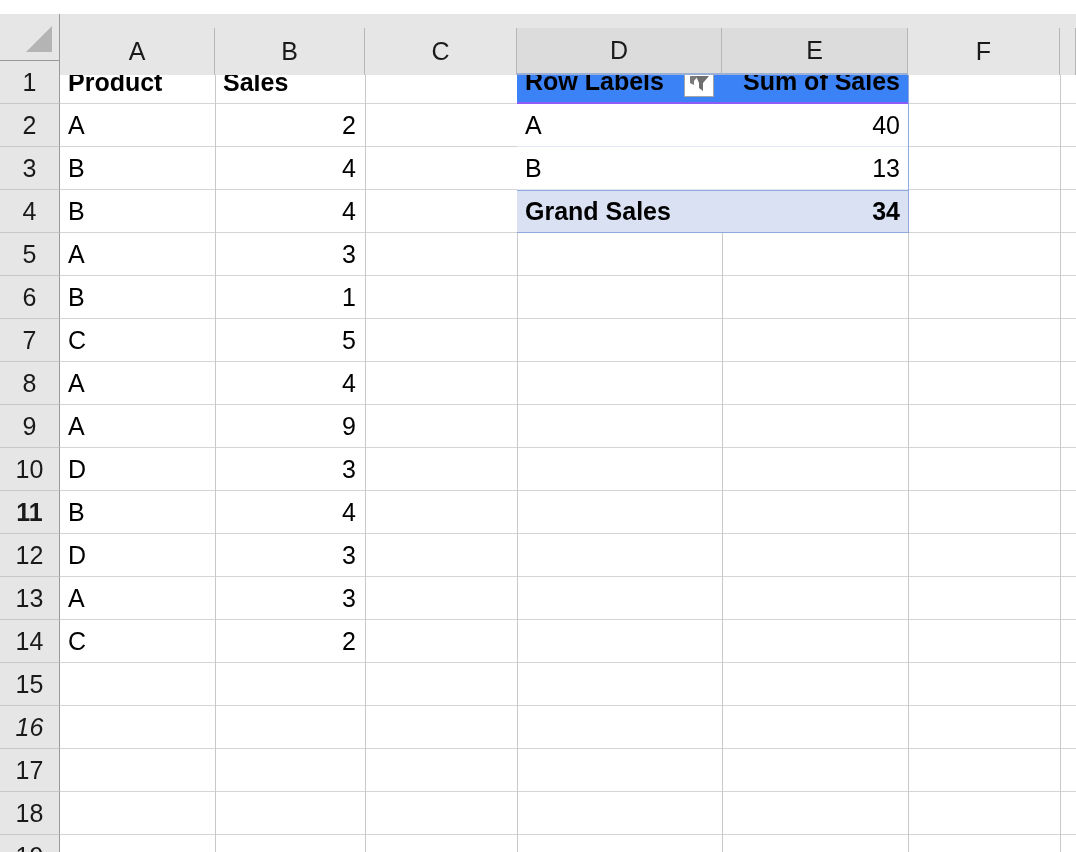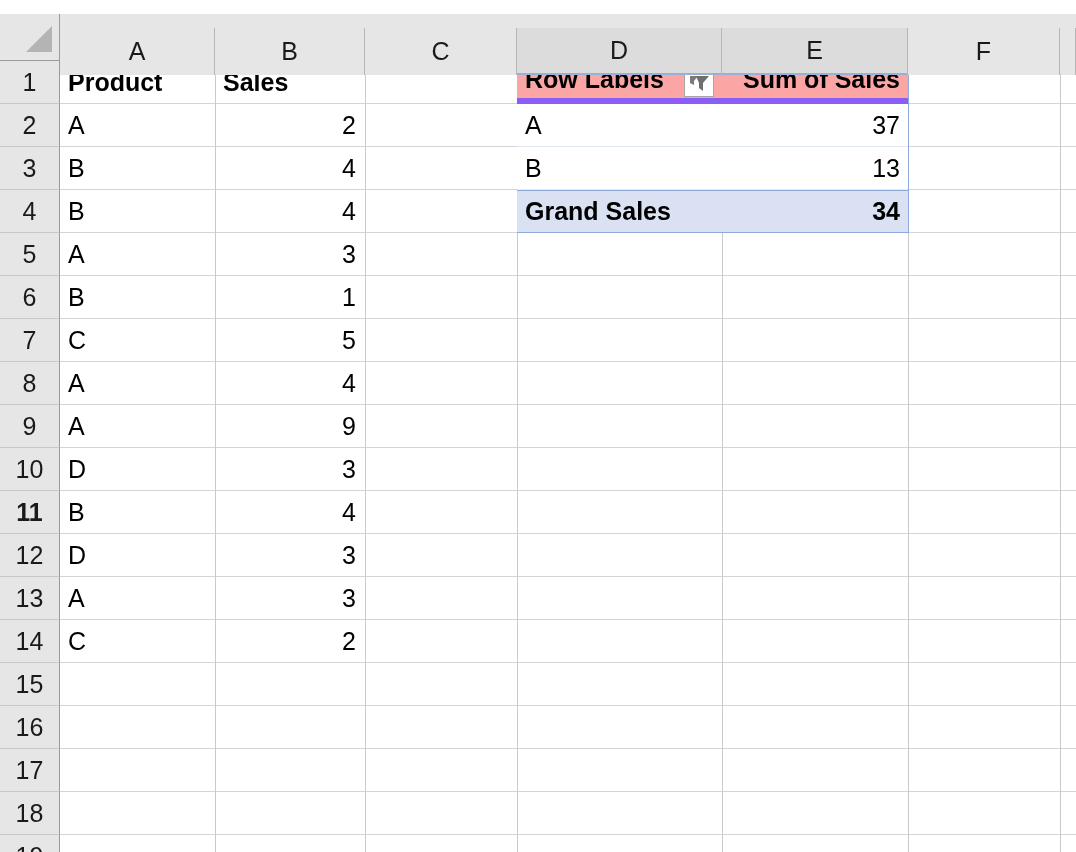--- a/index.html
+++ b/index.html
@@ -124,22 +124,22 @@
     top: 61px;
     width: 391px;
   }
   .pivot-row {
     position: relative;
     height: 43px;
     display: flex;
     box-sizing: border-box;
   }
   .pivot-row.head {
-    background: #fca5a5;
-    border-bottom: 6px solid #8b5cf6;
+    background: #3b82f6;
+    border-bottom: 2px solid #8b5cf6;
   }
   .pivot-row.data {
     background: #ffffff;
     border-bottom: 1px solid #e3e8f5;
   }
   .pivot-row.total {
     background: #d9e1f2;
     border-top: 1px solid #8ea9db;
     border-bottom: 1px solid #8ea9db;
   }
@@ -323,21 +323,21 @@
             <polygon points="2,3 10,3 6,8 6,12 2,10 2,8" fill="#7a7a7a"></polygon>
             <polygon points="8,3 21,3 15,10 15,18 11,15 11,10" fill="#6e6e6e"></polygon>
           </svg>
         </span>
       </div>
       <div class="pv-value">Sum of Sales</div>
     </div>
 
     <div class="pivot-row data">
       <div class="pv-label">A</div>
-      <div class="pv-value">37</div>
+      <div class="pv-value">40</div>
     </div>
 
     <div class="pivot-row data">
       <div class="pv-label">B</div>
       <div class="pv-value">13</div>
     </div>
 
     <div class="pivot-row total">
       <div class="pv-label">Grand Sales</div>
       <div class="pv-value">34</div>
@@ -409,21 +409,21 @@
       </div>
       <div class="row-head" style="top: 577px; height: 43px;">
         <span>13</span>
       </div>
       <div class="row-head" style="top: 620px; height: 43px;">
         <span>14</span>
       </div>
       <div class="row-head" style="top: 663px; height: 43px;">
         <span>15</span>
       </div>
-      <div class="row-head" style="top: 706px; height: 43px;">
+      <div class="row-head" style="top: 706px; height: 43px; font-style: italic;">
         <span>16</span>
       </div>
       <div class="row-head" style="top: 749px; height: 43px;">
         <span>17</span>
       </div>
       <div class="row-head" style="top: 792px; height: 43px;">
         <span>18</span>
       </div>
       <div class="row-head" style="top: 835px; height: 43px;">
         <span>19</span>

